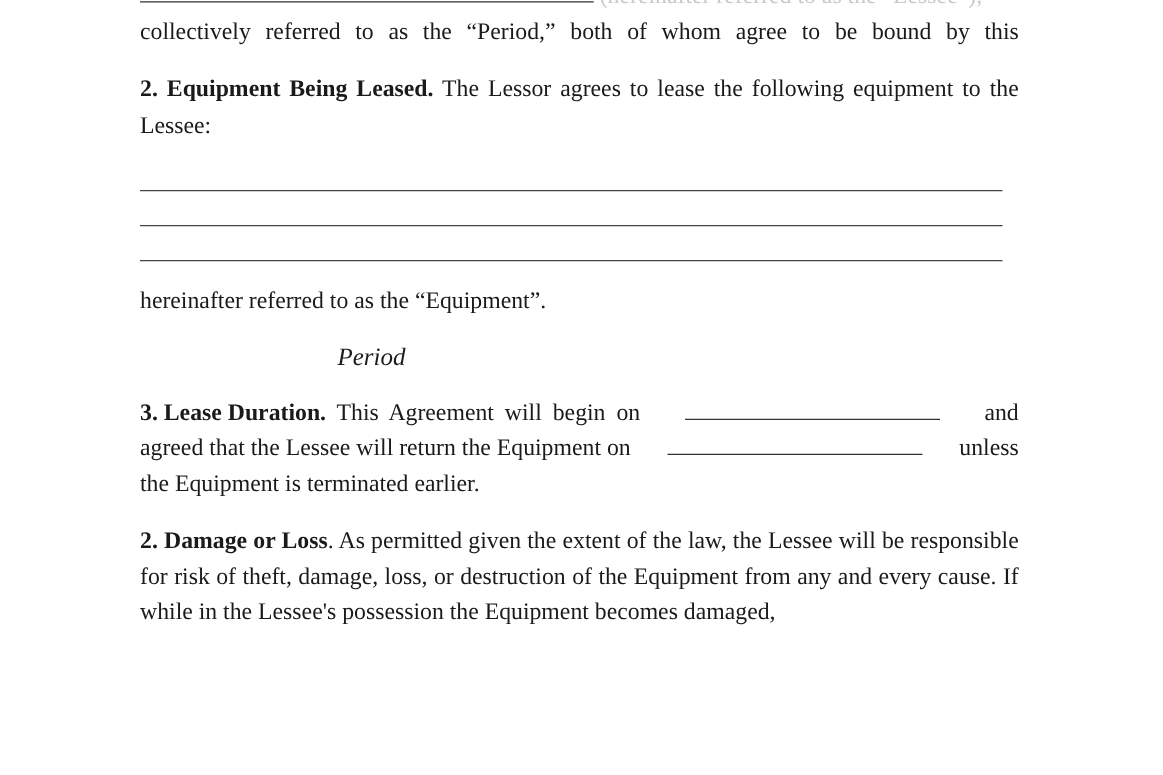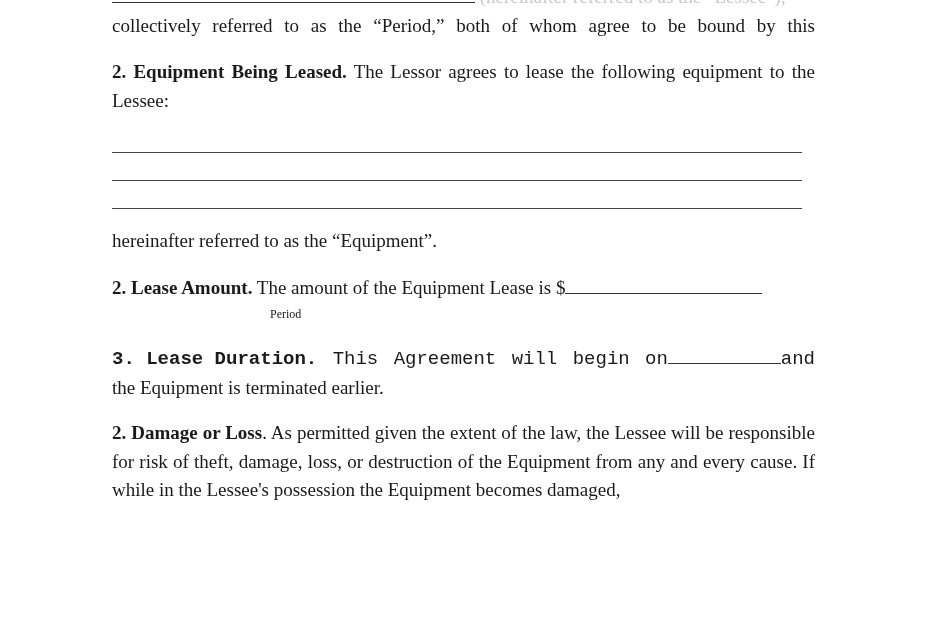--- a/index.html
+++ b/index.html
@@ -10,21 +10,21 @@
     font-size: 19px; line-height: 28.5px; color: #1a1a1a;
   }
   p { margin: 0; text-align: justify; }
   .b { font-weight: bold; }
   .gap-s { height: 18px; }
   .gap-m { height: 18px; }
   .blank { display: inline-block; border-bottom: 1px solid #333; height: 18px; vertical-align: baseline; }
   .rule { width: 690px; border-bottom: 1px solid #444; height: 27px; }
   .rule.first { height: 37px; }
   .faded { color: #c9c9c9; }
-  .caption { font-size: 12px; line-height: 22px; padding-left: 158px; margin-top: 1px; }
+  .caption { font-size: 20px; line-height: 22px; padding-left: 158px; margin-top: 1px; font-style: italic; }
   .j-last { text-align-last: justify; }
 </style>
 </head>
 <body>
 
 <div class="page">
 
   <p style="white-space:nowrap;">
     <span class="blank" style="width:363px;"></span>
     <span class="faded">(hereinafter referred to as the “Lessee”),</span>
@@ -39,31 +39,33 @@
 
   <div class="rule first"></div>
   <div class="rule"></div>
   <div class="rule"></div>
 
   <div style="height:18px;"></div>
   <p>hereinafter referred to as the “Equipment”.</p>
 
   <div class="gap-m"></div>
 
-  <p style="white-space:nowrap;">
-    <span class="b">2. Lease Amount.</span><span> The amount of the Equipment Lease is $</span><span class="blank" style="width:197px;"></span>
-  </p>
   <div class="caption">Period</div>
 
   <div style="height:20px;"></div>
 
-  <p style="display:flex; justify-content:space-between; white-space:nowrap;font-family:Liberation Mono, monospace;">
+  <p style="display:flex; justify-content:space-between; white-space:nowrap;">
     <span><span class="b">3. Lease Duration.</span><span style="word-spacing:4px;"> This Agreement will begin on</span></span>
     <span class="blank" style="width:204px;"></span>
     <span>and</span>
+  </p>
+  <p style="display:flex; justify-content:space-between; white-space:nowrap;">
+    <span>agreed that the Lessee will return the Equipment on</span>
+    <span class="blank" style="width:204px;"></span>
+    <span>unless</span>
   </p>
   <p>the Equipment is terminated earlier.</p>
 
   <div style="height:17px;"></div>
 
   <p>
     <span class="b">2. Damage or Loss</span><span>. As permitted given the extent of the law, the Lessee will be responsible for risk of theft, damage, loss, or destruction of the Equipment from any and every cause. If while in the Lessee's possession the Equipment becomes damaged,</span>
   </p>
 
 </div>

